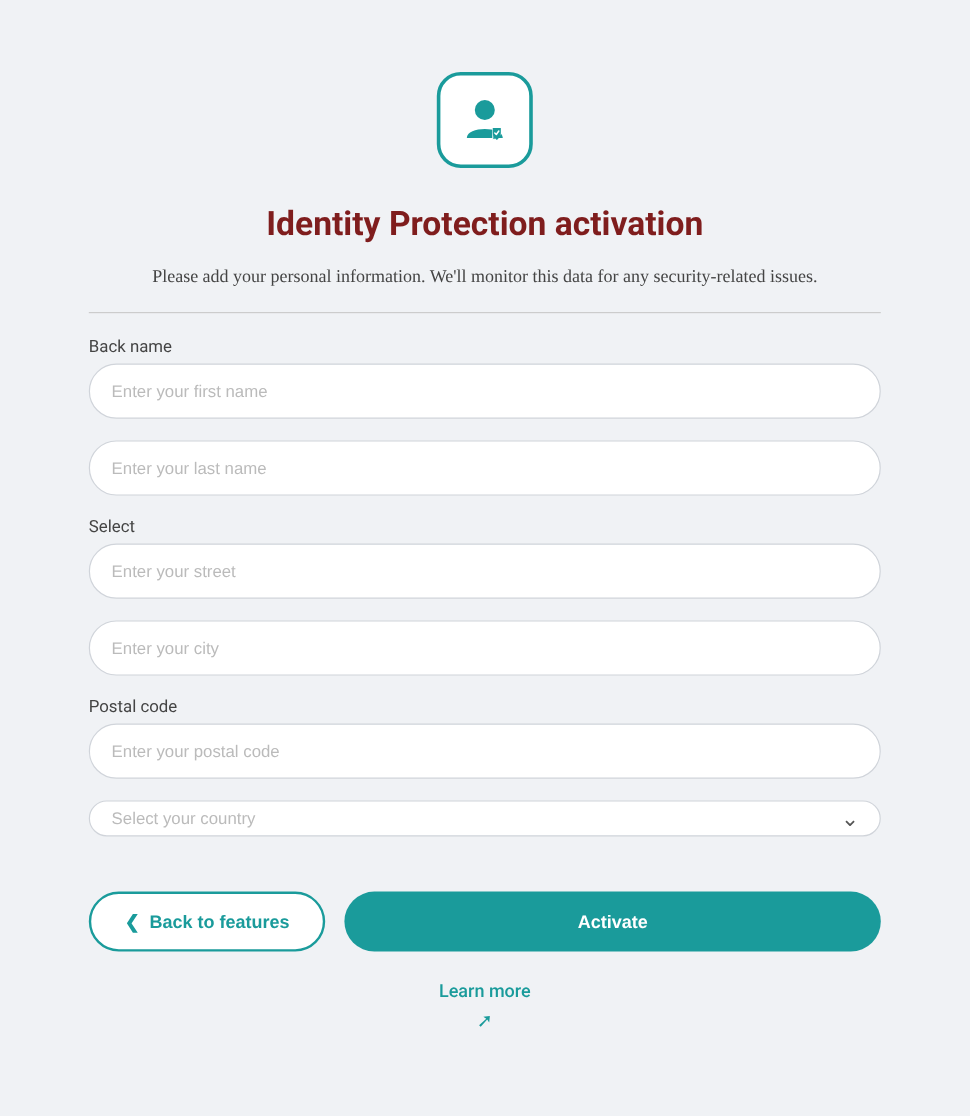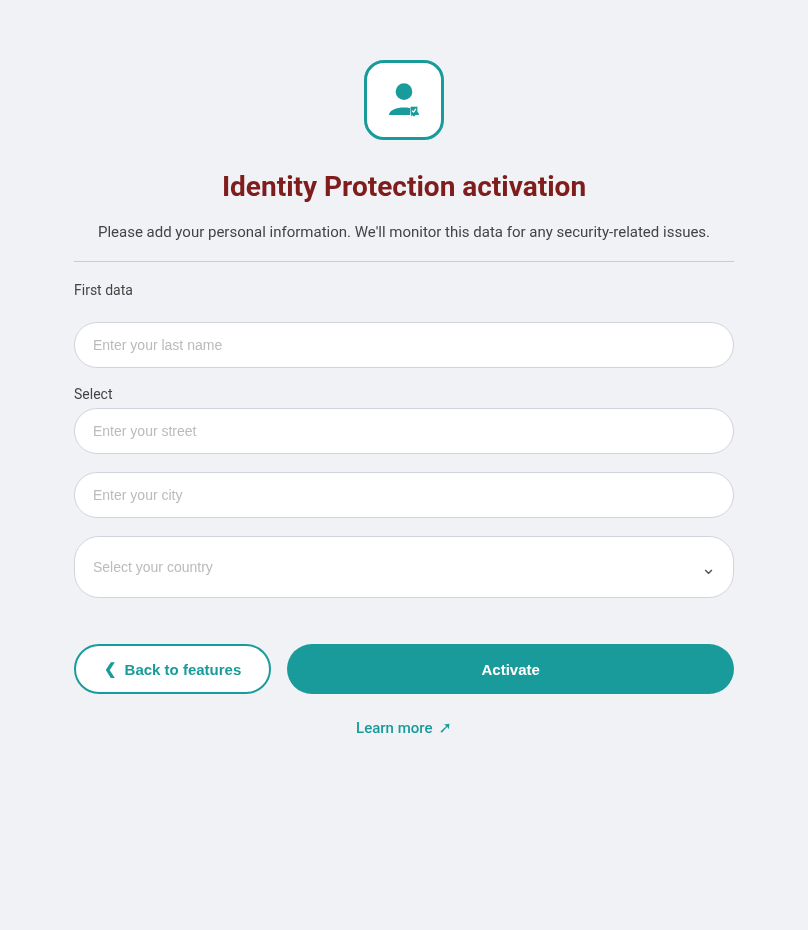--- a/index.html
+++ b/index.html
@@ -50,20 +50,21 @@
       background-color: #ccc;
       margin-bottom: 20px;
     }
 
     .subtitle {
       font-size: 15px;
       color: #444;
       text-align: center;
       margin-bottom: 20px;
       max-width: 660px;
+      font-family: Liberation Serif, serif;
     }
 
     .form-container {
       width: 660px;
       display: flex;
       flex-direction: column;
       gap: 0;
     }
 
     .form-group {
@@ -94,21 +95,21 @@
       color: #bbb;
     }
 
     .select-wrapper {
       position: relative;
       width: 100%;
     }
 
     .select-wrapper select {
       width: 100%;
-      padding: 22px 18px;
+      padding: 6px 18px;
       border: 1.5px solid #d0d4da;
       border-radius: 25px;
       font-size: 14px;
       color: #bbb;
       background: white;
       outline: none;
       appearance: none;
       cursor: pointer;
     }
 
@@ -160,20 +161,21 @@
     .learn-more {
       margin-top: 24px;
       display: flex;
       align-items: center;
       gap: 6px;
       color: #1a9b9b;
       font-size: 15px;
       font-weight: 500;
       text-decoration: none;
       cursor: pointer;
+      flex-direction: column;
     }
 
     .external-icon {
       font-size: 16px;
     }
   </style>
 </head>
 <body>
 
 <div class="icon-container">
@@ -190,36 +192,41 @@
 
 <h1>Identity Protection activation</h1>
 
 <p class="subtitle">Please add your personal information. We'll monitor this data for any security-related issues.</p>
 
 <div class="divider"></div>
 
 <div class="form-container">
 
   <div class="form-group">
-    <label>First data</label>
+    <label>Back name</label>
+    <input type="text" placeholder="Enter your first name" style="">
   </div>
 
   <div class="form-group">
     <input type="text" placeholder="Enter your last name" style="">
   </div>
 
   <div class="form-group">
     <label>Select</label>
     <input type="text" placeholder="Enter your street" style="">
   </div>
 
   <div class="form-group">
     <input type="text" placeholder="Enter your city" style="">
   </div>
 
+  <div class="form-group">
+    <label>Postal code</label>
+    <input type="text" placeholder="Enter your postal code" style="">
+  </div>
 
   <div class="form-group">
     <div class="select-wrapper">
       <select>
         <option value="" disabled="" selected="">Select your country</option>
       </select>
       <span class="chevron">⌄</span>
     </div>
   </div>
 

